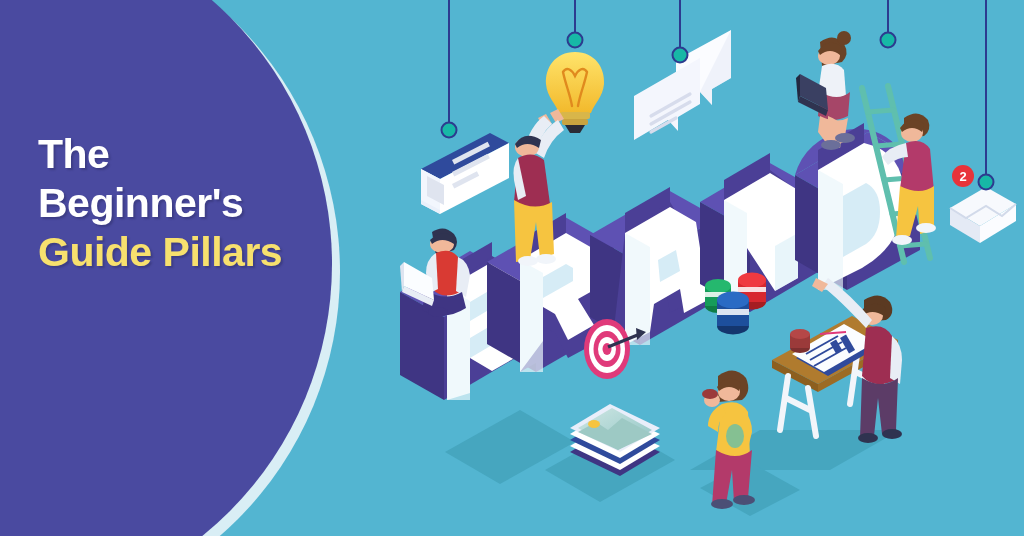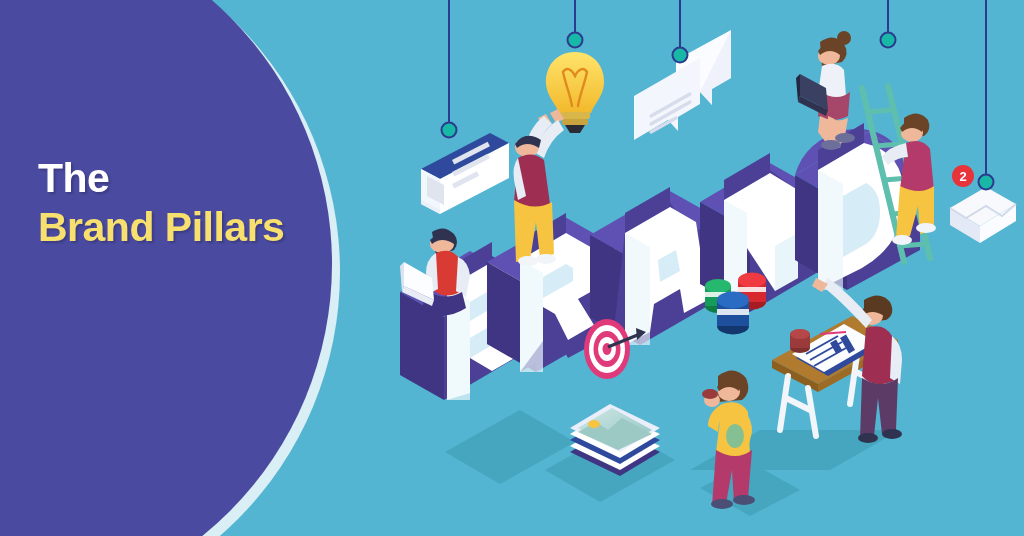--- a/index.html
+++ b/index.html
@@ -23,21 +23,20 @@
   .blob{
     position:absolute;left:-368px;top:-86px;
     width:700px;height:700px;border-radius:50%;
     background:#4a4aa0;
   }
 
   
   .headline{
     position:absolute;left:38px;top:130px;width:300px;
     z-index:40;
-    margin-top:24px;
   }
   .headline .line{
     display:block;
     font-size:41px;line-height:49px;font-weight:bold;
     color:#ffffff;letter-spacing:-0.5px;
     text-shadow:2px 2px 2px rgba(30,30,70,.30);
     white-space:nowrap;
   }
   .headline .line.accent{color:#f7e06e;}
 
@@ -49,21 +48,22 @@
 </head>
 <body>
 
 <div id="banner">
 
   <div class="blob-ring"></div>
   <div class="blob"></div>
 
   <div class="headline">
     <span class="line">The</span>
-    <span class="line accent">Brand Pillars</span>
+    <span class="line">Beginner's</span>
+    <span class="line accent">Guide Pillars</span>
   </div>
 
   <svg class="iso" style="left:0;top:0;" width="1024" height="536" viewBox="0 0 1024 536">
 
     <defs>
       <linearGradient id="bulbGrad" x1="0" y1="0" x2="0" y2="1">
         <stop offset="0%" stop-color="#ffe46b"></stop>
         <stop offset="100%" stop-color="#f2b92c"></stop>
       </linearGradient>
       <linearGradient id="photoGrad" x1="0" y1="0" x2="1" y2="1">

